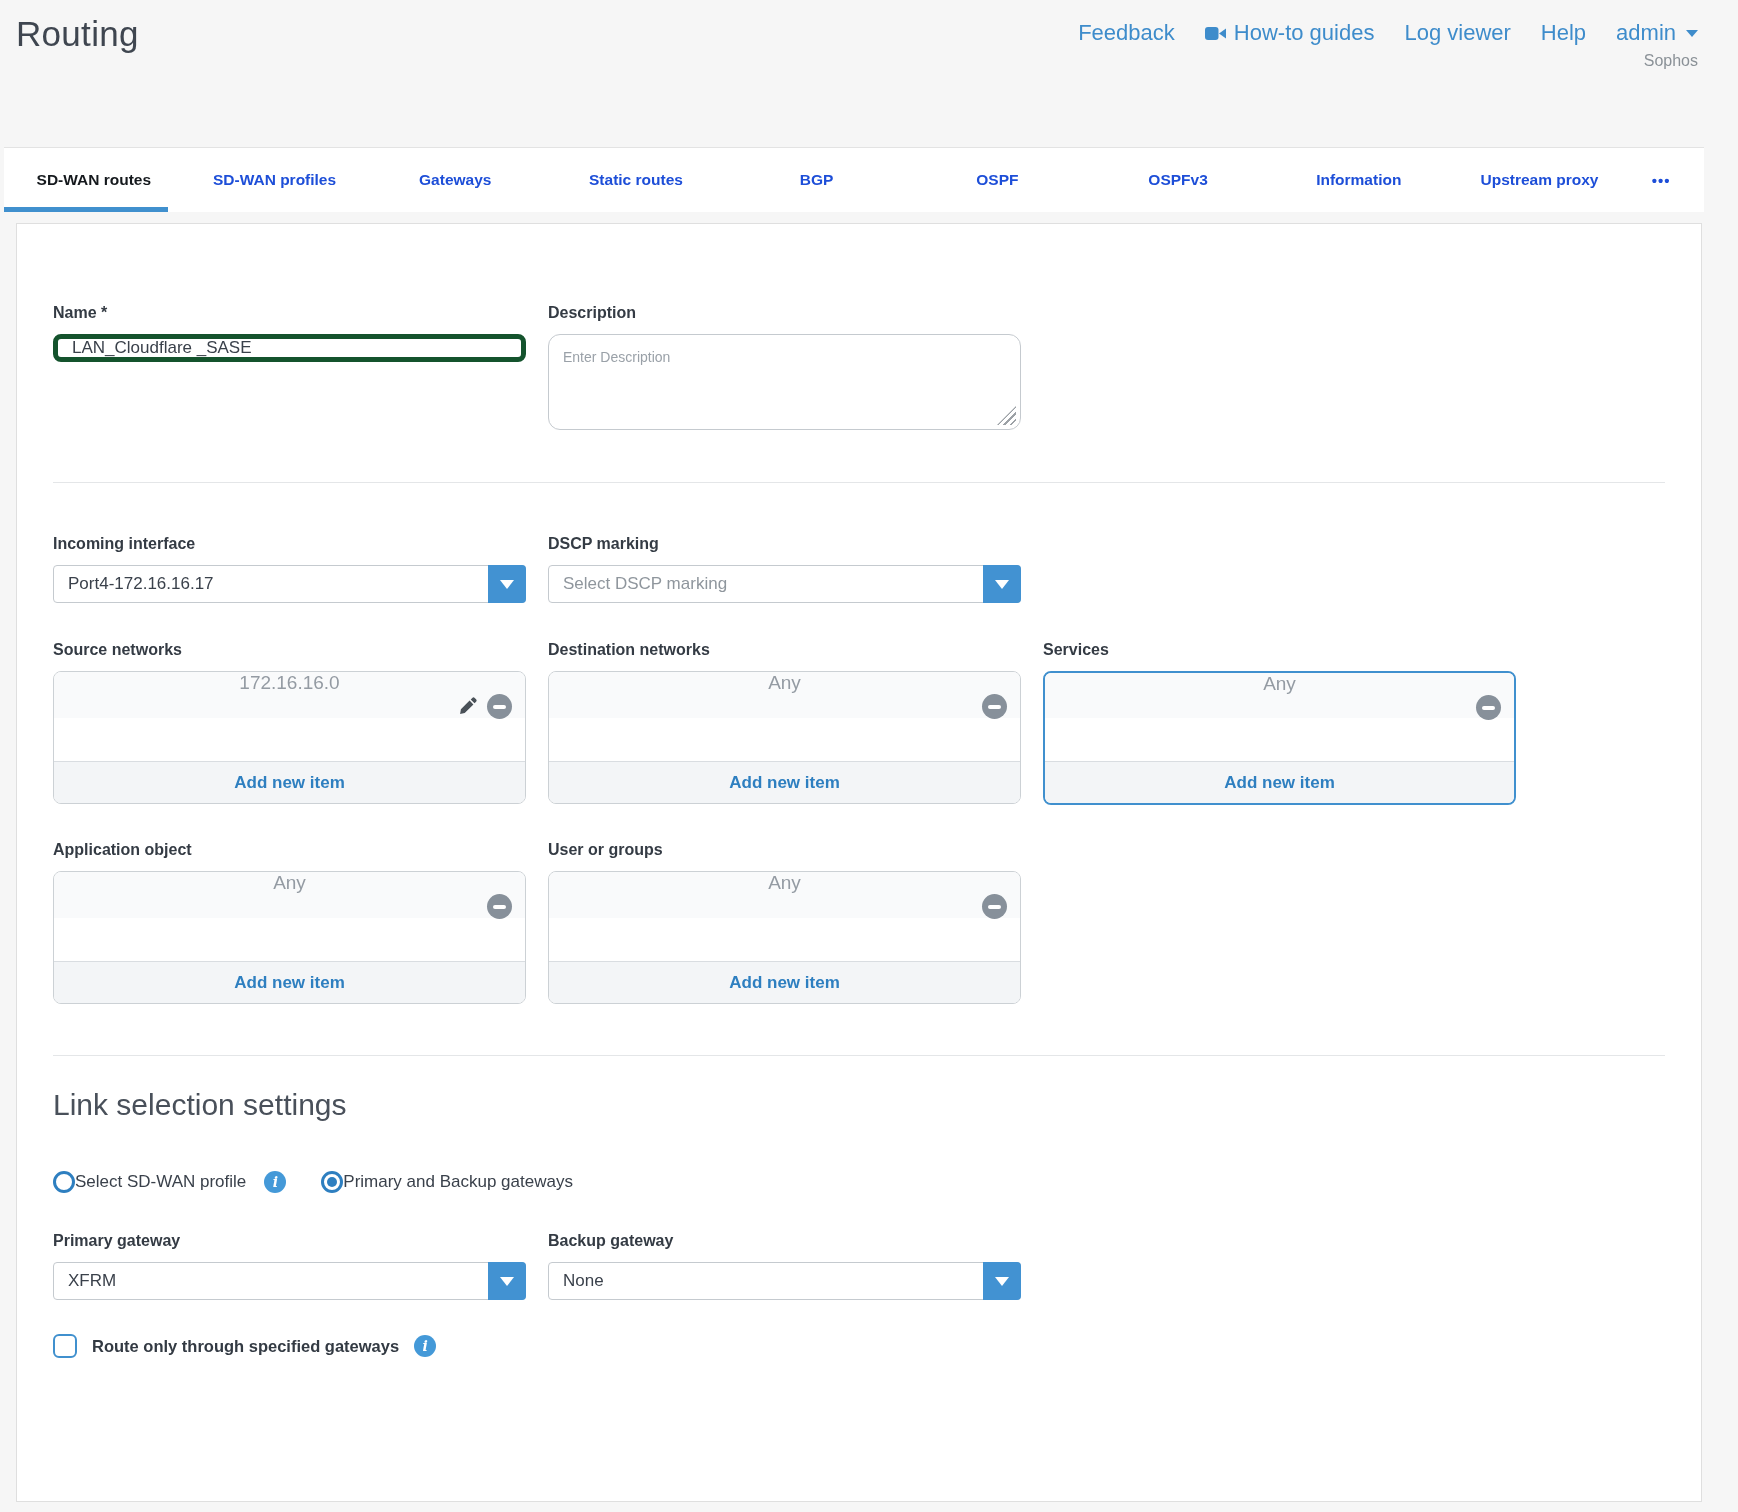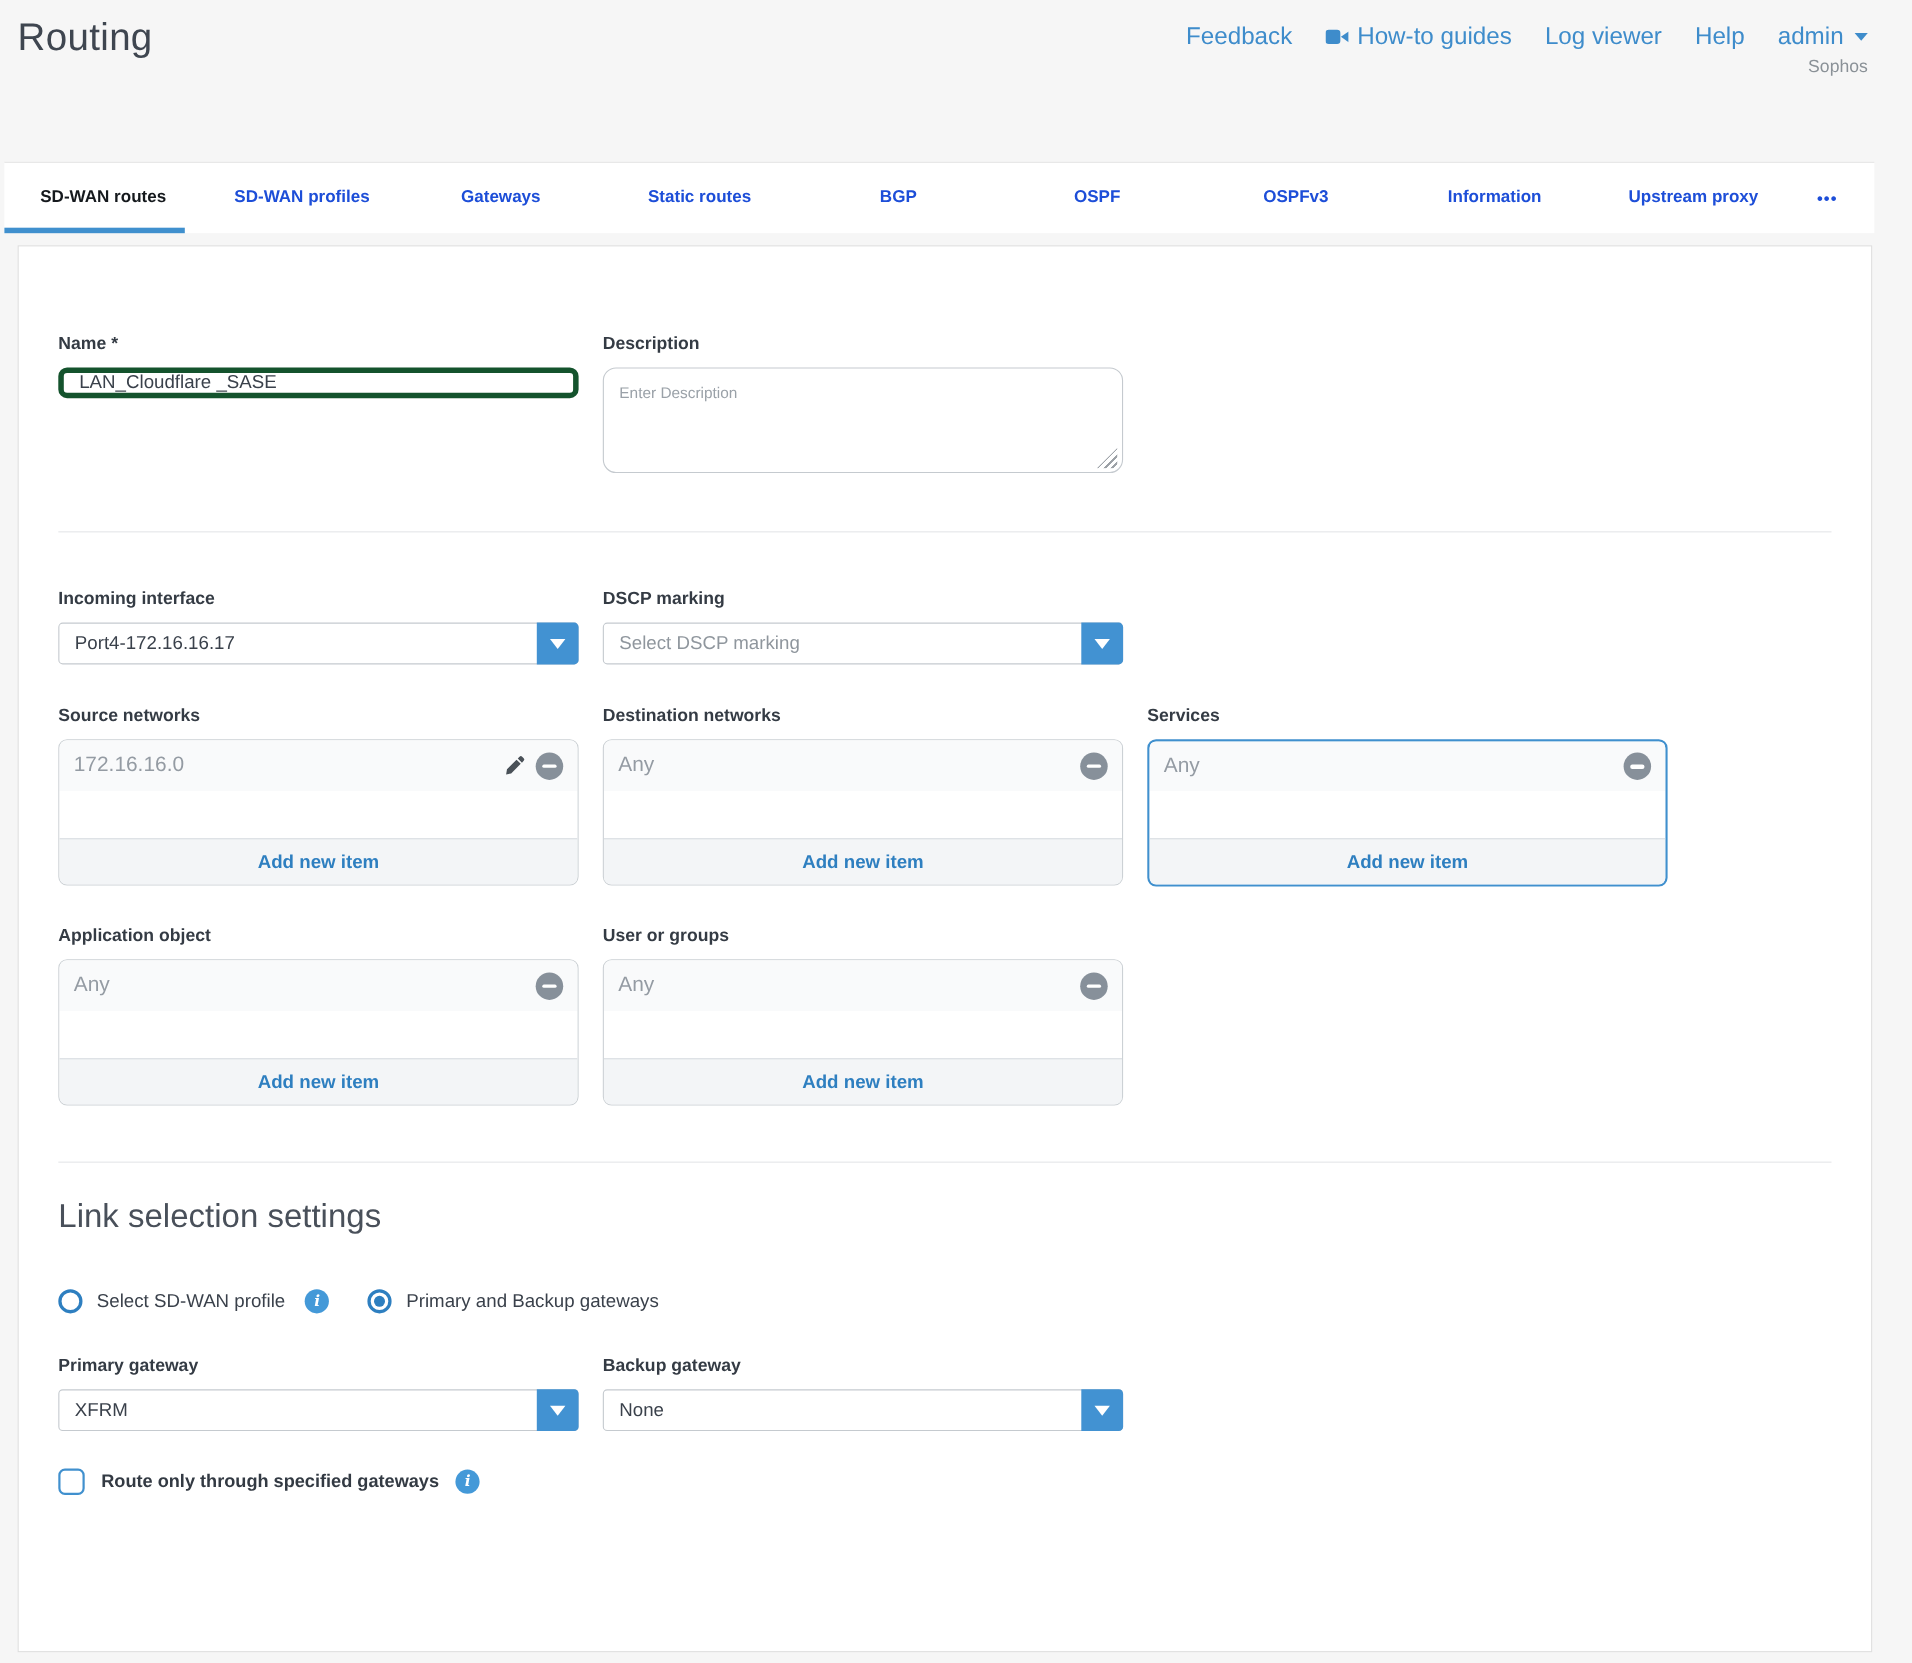--- a/index.html
+++ b/index.html
@@ -53,33 +53,33 @@
               display:flex; align-items:center; padding:0 50px 0 14px; font-size:17px; color:#3a414b; cursor:pointer; }
   .dropdown .placeholder { color:#8f969d; }
   .dd-btn { position:absolute; top:-1px; right:-1px; bottom:-1px; width:38px; background:#4292d2;
             border-radius:0 4px 4px 0; display:flex; align-items:center; justify-content:center; cursor:pointer; }
   .dd-tri { width:0; height:0; border-left:7px solid transparent; border-right:7px solid transparent; border-top:9px solid #fff; }
 
   
   .itembox { border:1px solid #ccd1d5; border-radius:8px; overflow:hidden; background:#fff; }
   .itembox.focused { border:2px solid #4090ce; }
   .item-row { height:46px; background:#f9fafb; display:flex; align-items:center; padding:0 13px;
-              font-size:19px; color:#949ba3; }
+              font-size:19px; color:#949ba3;flex-direction:column; }
   .itembox.focused .item-row { height:45px; }
   .item-icons { margin-left:auto; display:flex; align-items:center; gap:9px; }
   .item-spacer { height:43px; background:#fff; }
   .item-footer { height:42px; background:#f3f5f7; border-top:1px solid #d9dde1; display:flex; align-items:center;
                  justify-content:center; font-size:17px; font-weight:700; color:#2e7fc0; cursor:pointer; }
   .minus-icon { width:25px; height:25px; border-radius:50%; background:#87909a; position:relative; cursor:pointer; flex:0 0 auto; }
   .minus-icon::after { content:""; position:absolute; left:6px; right:6px; top:11px; height:3.5px; border-radius:2px; background:#fff; }
   .pencil-icon { width:21px; height:21px; cursor:pointer; display:block; }
 
   
   .choice-row { display:flex; align-items:center; gap:18px; }
-  .radio-option { display:flex; align-items:center; gap:13px; cursor:pointer; }
+  .radio-option { display:flex; align-items:center; cursor:pointer; }
   .radio { width:22px; height:22px; border-radius:50%; border:3px solid #2e7fc0; background:#fff; position:relative; flex:0 0 auto; }
   .radio.checked::after { content:""; position:absolute; left:3px; top:3px; width:10px; height:10px; border-radius:50%; background:#2e7fc0; }
   .radio-label { font-size:17px; color:#3a414b; }
   .info-icon { width:22px; height:22px; border-radius:50%; background:#4499d8; color:#fff; display:flex; align-items:center;
                justify-content:center; font-size:14px; font-weight:700; font-family:"DejaVu Serif", serif; font-style:italic; cursor:pointer; flex:0 0 auto; }
   .checkbox-row { display:flex; align-items:center; gap:15px; }
   .checkbox { width:24px; height:24px; border:2.5px solid #4090ce; border-radius:6px; background:#fff; cursor:pointer; flex:0 0 auto; }
   .checkbox-label { font-size:16.5px; font-weight:700; color:#333a43; }
 
   

